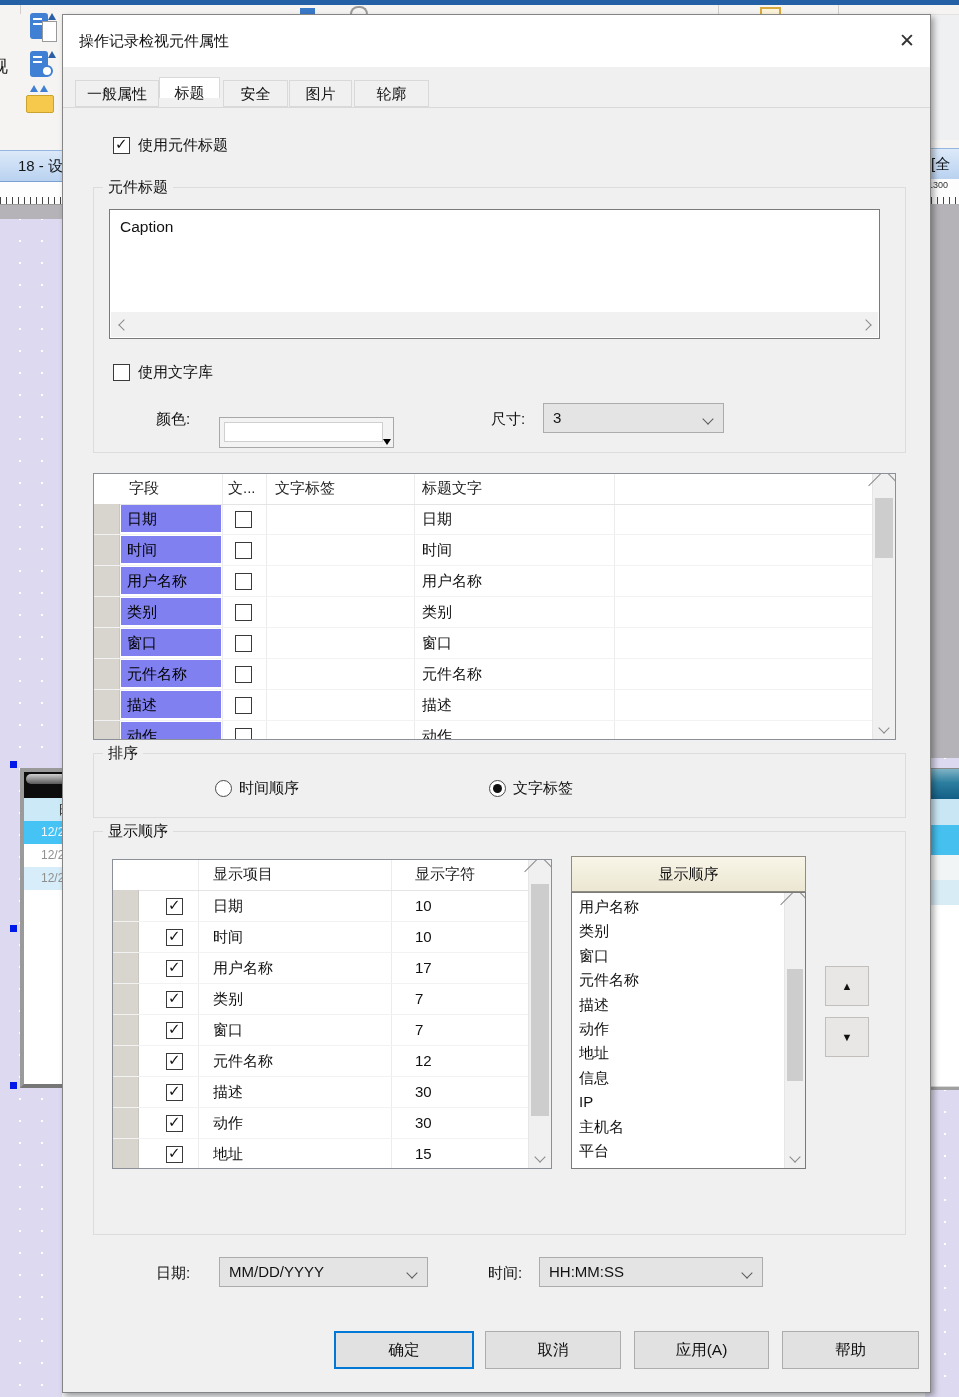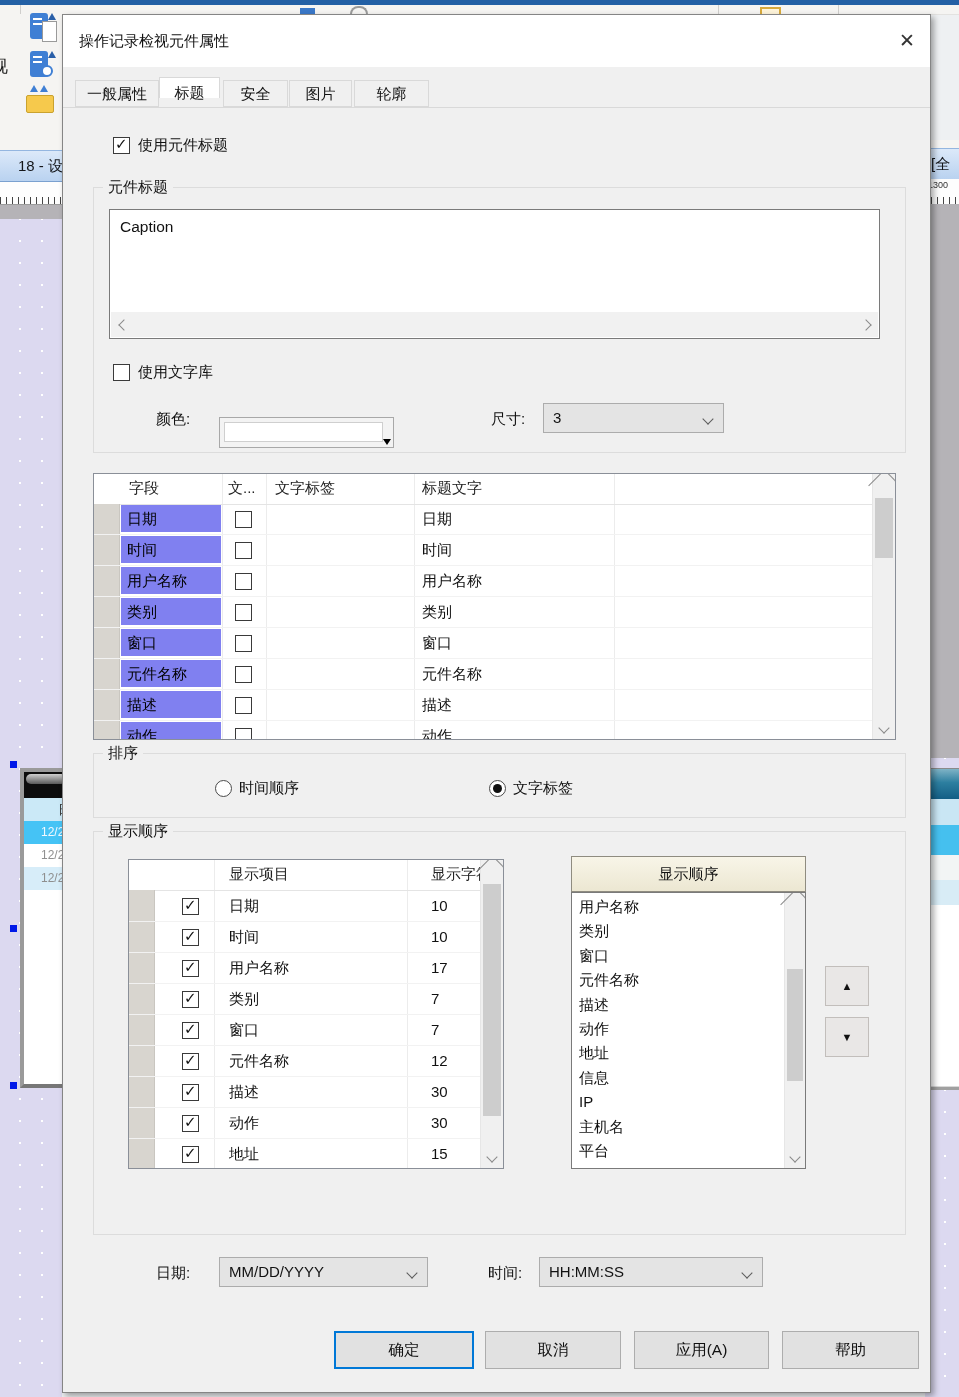--- a/index.html
+++ b/index.html
@@ -253,21 +253,21 @@
     <span class="radio"></span><span class="rlabel">时间顺序</span>
   </div>
   <div class="abs" style="left:426px;top:764px">
     <span class="radio sel"></span><span class="rlabel">文字标签</span>
   </div>
 
   <div class="group" style="left:30px;top:816px;width:811px;height:402px">
     <span class="legend">显示顺序</span>
   </div>
 
-  <div class="dtable" style="left:65px;top:844px;width:376px;height:310px">
+  <div class="dtable" style="left:49px;top:844px;width:440px;height:310px">
     <div class="colsep" style="left:85px"></div>
     <div class="colsep" style="left:278px"></div>
     <div class="thead">
       <span style="left:100px">显示项目</span>
       <span style="left:302px">显示字符</span>
     </div>
     <div class="rowhdrcol"></div>
     <div class="abs" style="left:0;top:31px;right:22px;bottom:0;overflow:hidden">
       <div class="trow"><span class="cb checked abs" style="left:53px;top:6px"></span><div class="capcell" style="left:100px">日期</div><div class="capcell" style="left:302px">10</div></div>
       <div class="trow"><span class="cb checked abs" style="left:53px;top:6px"></span><div class="capcell" style="left:100px">时间</div><div class="capcell" style="left:302px">10</div></div>

